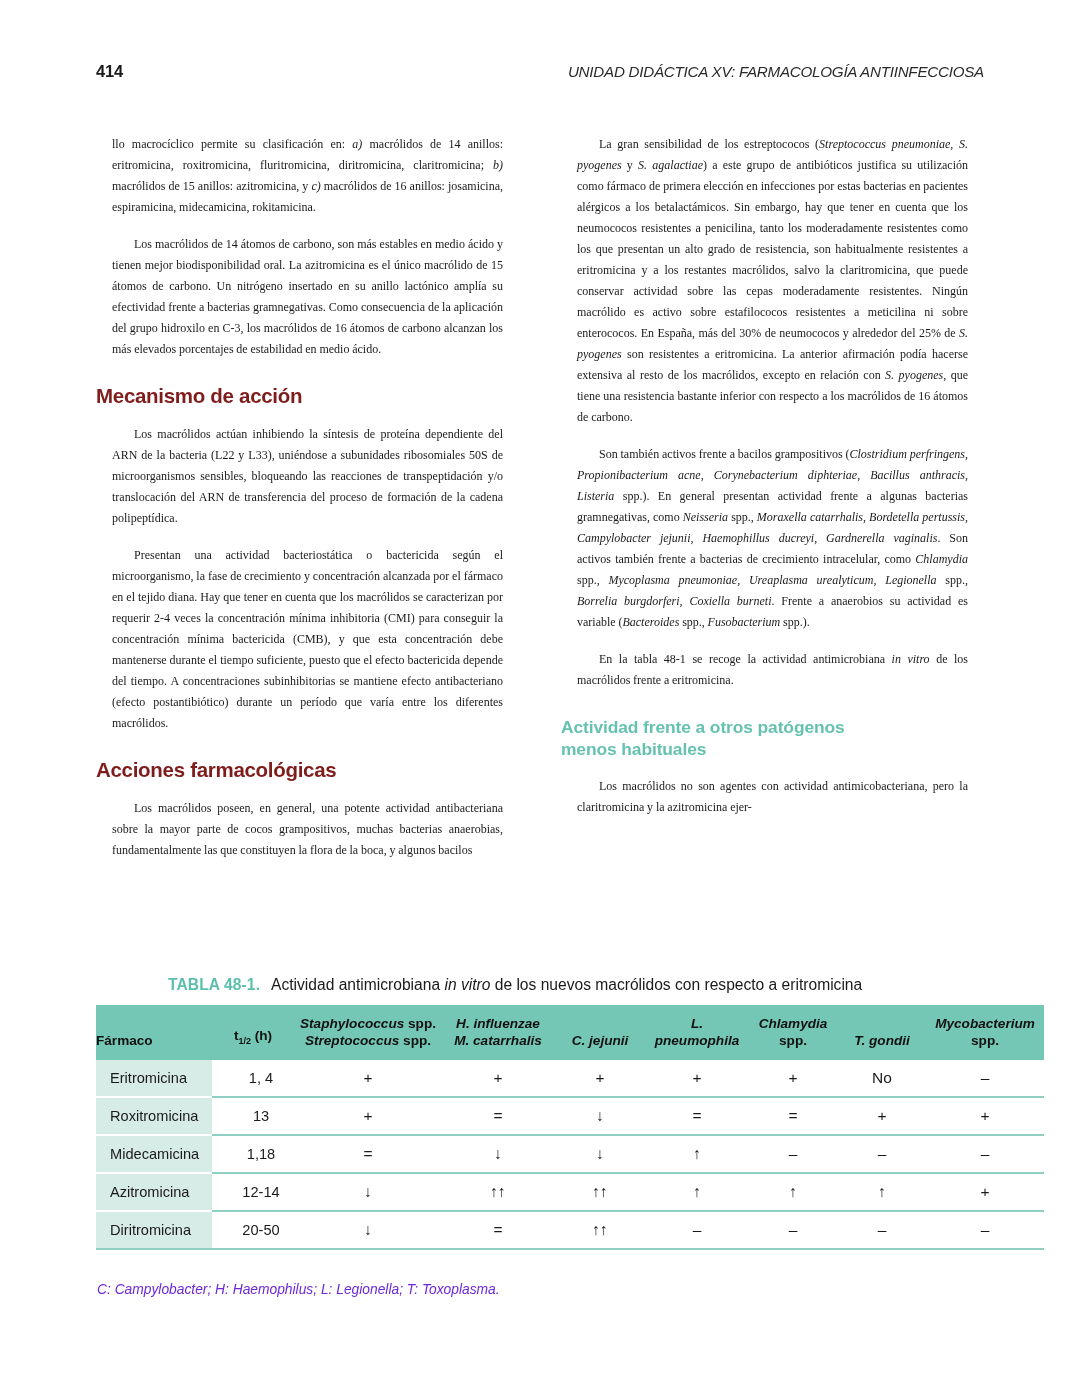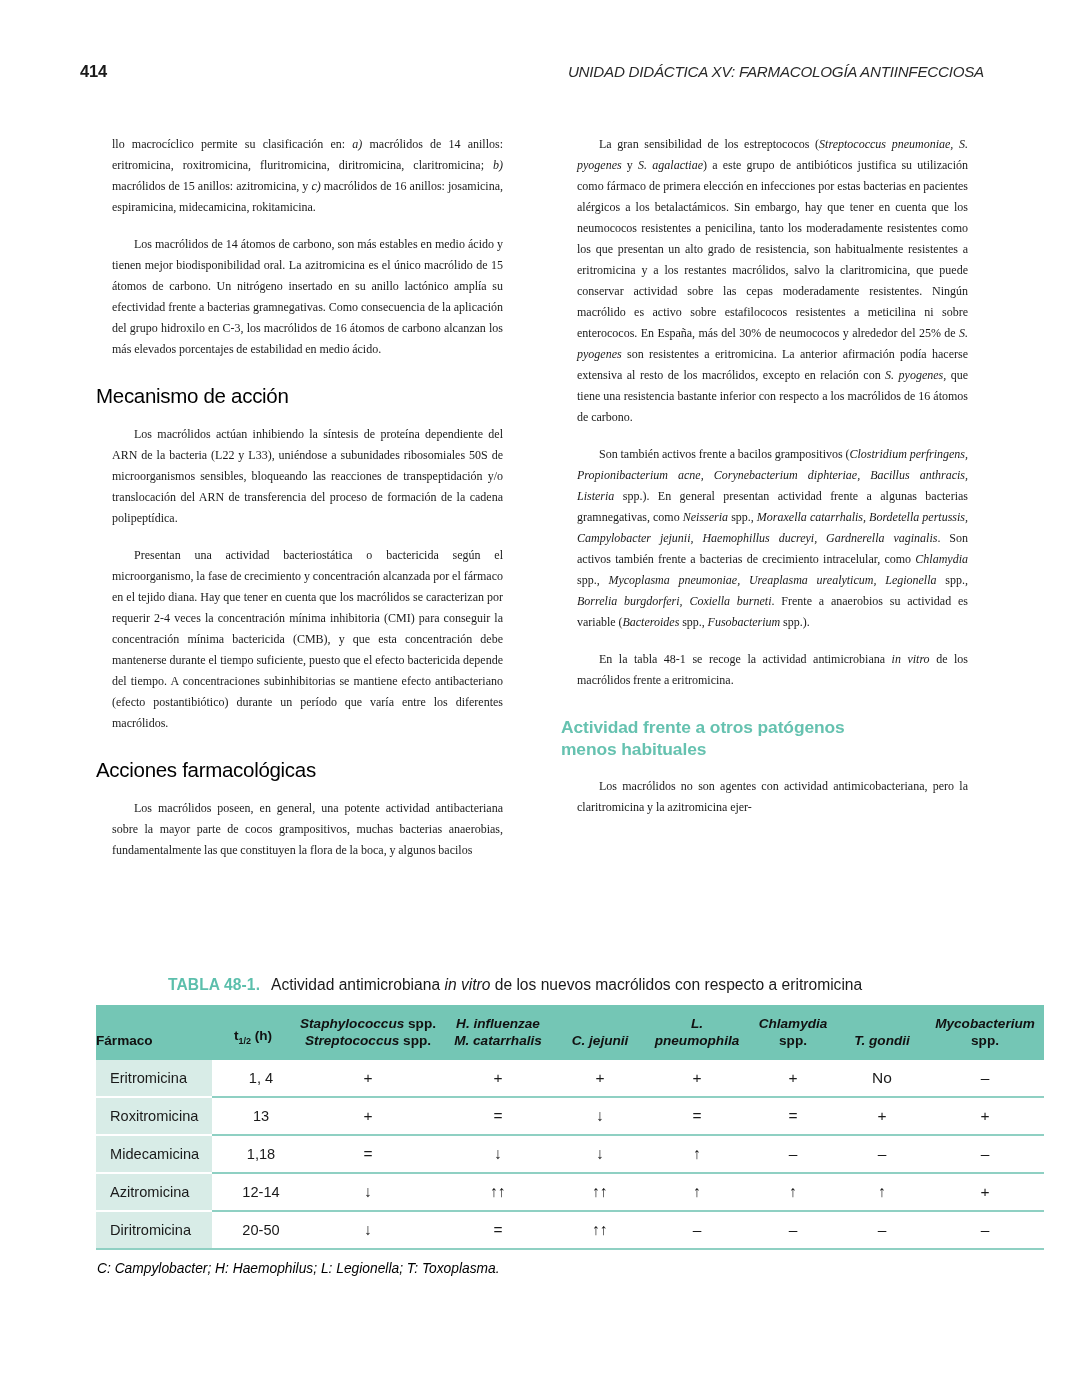--- a/index.html
+++ b/index.html
@@ -13,21 +13,21 @@
     position: relative;
     font-family: "Liberation Serif", serif;
     color: #1a1a1a;
     overflow: hidden;
   }
 
   
   .running-head {
     position: absolute;
     top: 62px;
-    left: 80px;
+    left: 96px;
     right: 96px;
     height: 22px;
     display: flex;
     align-items: baseline;
     justify-content: space-between;
   }
   .folio {
     font-family: "Liberation Sans", sans-serif;
     font-weight: bold;
     font-size: 16.5px;
@@ -64,26 +64,26 @@
     -webkit-hyphens: none;
     hyphens: none;
     word-spacing: -0.2px;
   }
   p.noindent { text-indent: 0; }
 
   i, em { font-style: italic; }
 
   h2.sec {
     font-family: "Liberation Sans", sans-serif;
-    font-weight: normal;
+    font-weight: bold;
     font-size: 20.5px;
     line-height: 24px;
     margin: 24px 0 9px 0;
     letter-spacing: -0.3px;
-    color: #000000;
+    color: #7f1d1d;
   }
   h3.subsec {
     font-family: "Liberation Sans", sans-serif;
     font-weight: bold;
     font-size: 17.4px;
     line-height: 21.5px;
     margin: 26px 0 10px 0;
     letter-spacing: -0.1px;
     color: #66c2b0;
   }
@@ -153,22 +153,22 @@
   table.data tbody td.half {
     text-align: center;
     padding-left: 16px;
   }
   .arrows { letter-spacing: 0px; font-size: 15.5px; }
 
   .tbl-foot {
     font-family: "Liberation Sans", sans-serif;
     font-style: italic;
     font-size: 13.8px;
-    color: #000000;
-    margin-top: 11px;
+    color: #6d28d9;
+    margin-top: 32px;
     padding-left: 1px;
   }
 </style>
 </head>
 <body>
 
 <div class="running-head">
   <span class="folio">414</span>
   <span class="head-title">UNIDAD DIDÁCTICA XV: FARMACOLOGÍA ANTIINFECCIOSA</span>
 </div>

